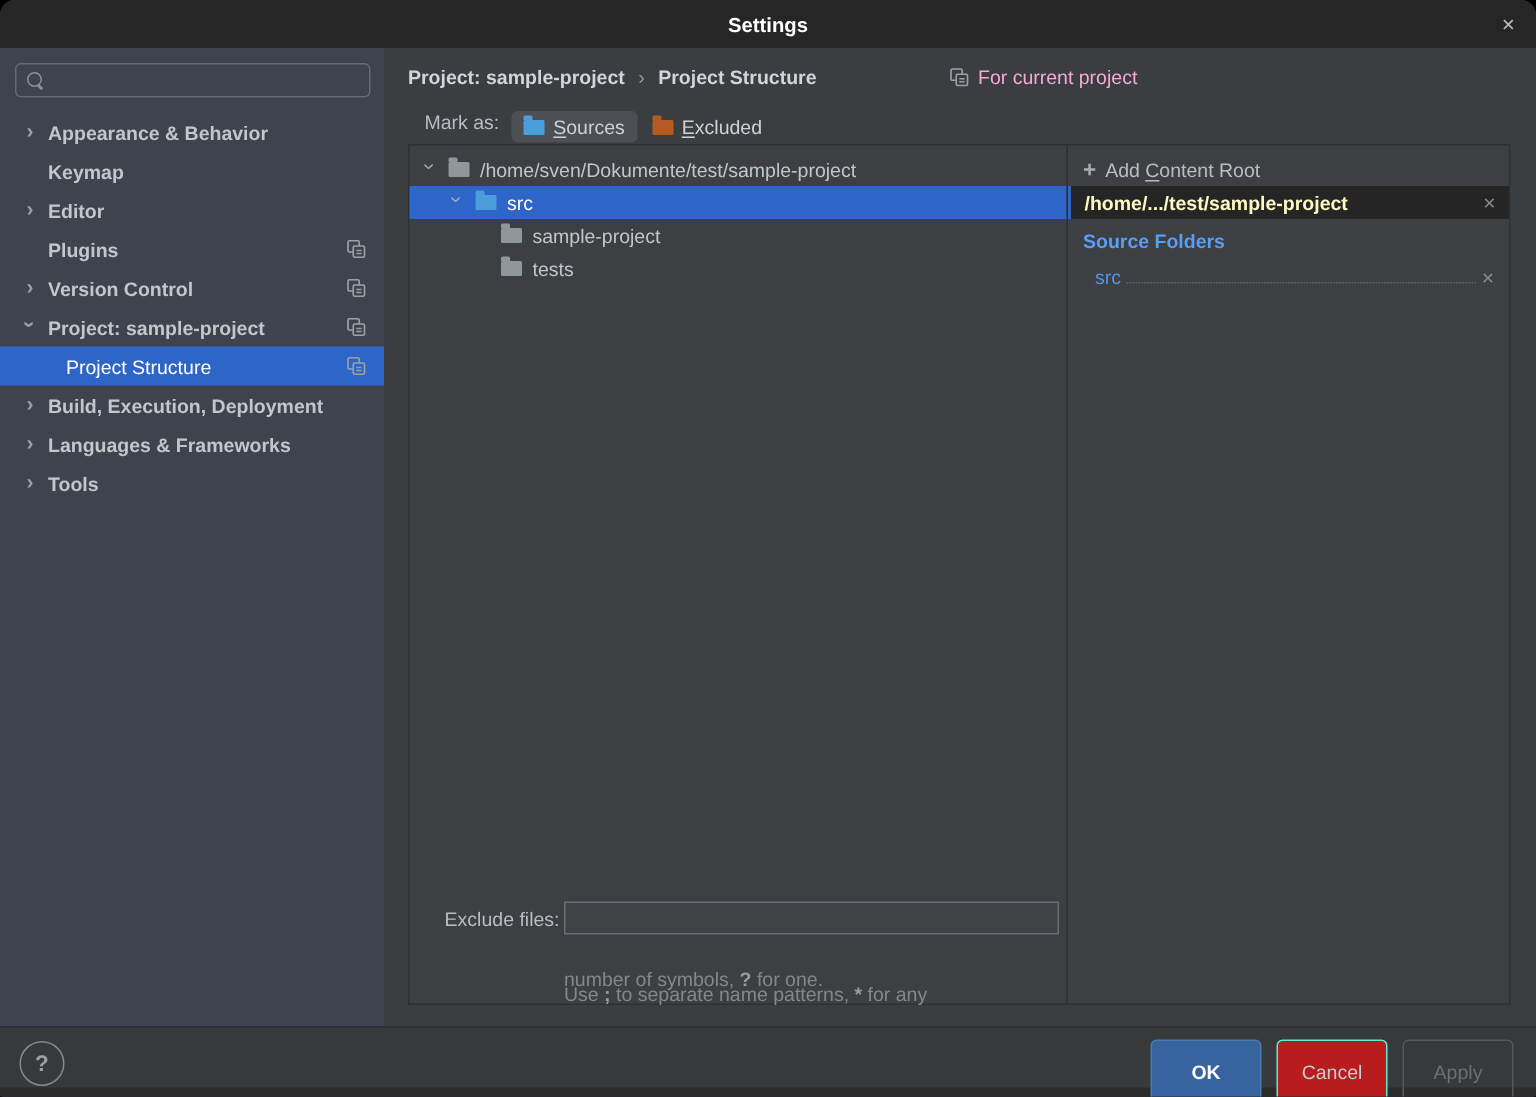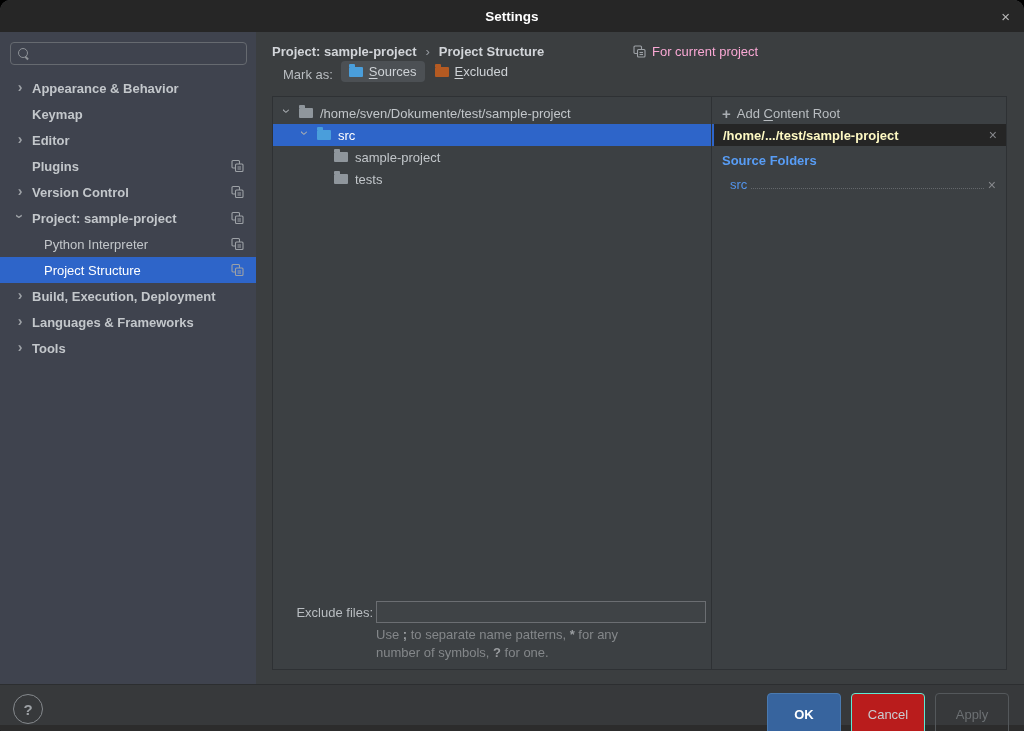--- a/index.html
+++ b/index.html
@@ -35,21 +35,21 @@
   .gearcopy { position:absolute; right:12px; top:50%; transform:translateY(-50%); width:13px; height:13px; }
   .gearcopy svg { display:block; }
 
   
   .content { position:absolute; left:256px; top:32px; width:768px; height:652px; background:#3b3e40; }
   .breadcrumb { position:absolute; left:16px; top:8px; height:22px; display:flex; align-items:center; gap:9px; }
   .breadcrumb .crumb { color:#d2d5d9; font-weight:bold; }
   .breadcrumb .sep { color:#95999e; font-size:13px; }
   .scope { position:absolute; left:377px; top:8px; height:22px; display:flex; align-items:center; gap:6px; color:#f9a8d4; }
 
-  .markas { position:absolute; left:27px; top:24px; height:26px; display:flex; align-items:flex-end; gap:8px; color:#b9bdc1; }
+  .markas { position:absolute; left:27px; top:42px; height:26px; display:flex; align-items:flex-start; gap:8px; color:#b9bdc1; }
   .btn-mark { display:flex; align-items:center; gap:6px; padding:3px 8px; border-radius:4px; color:#ced2d6; }
   .btn-mark.active { background:#4c5054; }
   .folder { position:relative; width:14px; height:10px; border-radius:1px; }
   .folder::before { content:""; position:absolute; top:-3px; left:0; width:6px; height:3px;
                     border-radius:1px 1px 0 0; background:inherit; }
   .f-blue { background:#4a9edb; }
   .f-orange { background:#b45a22; }
   .f-gray { background:#8f969c; }
   .u { text-decoration:underline; text-underline-offset:2px; }
 
@@ -75,21 +75,21 @@
   .sfrow { position:absolute; left:18px; top:77px; width:calc(100% - 28px); height:18px; display:flex; align-items:flex-end; }
   .sfrow .name { color:#5394ec; padding-right:2px; }
   .sfrow .leader { flex:1; border-bottom:1px dotted #63676b; margin:0 4px 3px 2px; }
 
   
   .excl-label { position:absolute; left:11px; top:508px; width:89px; text-align:right; color:#b9bdc1; }
   .excl-input { position:absolute; left:103px; top:504px; width:330px; height:22px; background:#3f4346;
                 border:1px solid #6b6e72; color:#d0d3d6; padding:0 5px; font-family:inherit; font-size:13px; }
   .hint { position:absolute; left:103px; color:#84878a; }
   .hint b { color:#9a9da0; }
-  .hint.l1 { top:530px; } .hint.l2 { top:548px; }
+  .hint.l1 { top:558px; } .hint.l2 { top:548px; }
 
   
   .footer { position:absolute; left:0; top:684px; width:100%; height:47px; background:#37393b;
             border-top:1px solid #2c2e30; border-bottom:6px solid #2c2c2c; }
   .helpbtn { position:absolute; left:13px; top:9px; width:30px; height:30px; border-radius:50%;
              border:1.5px solid #85898d; color:#9da1a5; display:flex; align-items:center; justify-content:center;
              font-weight:bold; font-size:15px; }
   .btnrow { position:absolute; right:15px; top:8px; display:flex; gap:10px; }
   .btn { min-width:74px; height:42px; border-radius:4px; display:flex; align-items:center; justify-content:center;
          font-size:13px; padding:0 12px; }
@@ -148,33 +148,20 @@
                 <rect x="4.5" y="4.5" width="7.5" height="7.5" rx="1" fill="#3f434e"></rect>
                 <line x1="6.5" y1="7.5" x2="10" y2="7.5"></line>
                 <line x1="6.5" y1="9.5" x2="10" y2="9.5"></line>
               </g>
             </svg>
         </span>
       </div>
       <div class="mi bold">
         <span class="chev exp"></span>
         <span>Project: sample-project</span>
-        <span class="gearcopy">
-          <svg width="13" height="13" viewBox="0 0 13 13">
-              <g class="icon-copycfg">
-                <rect x="1" y="1" width="7.5" height="7.5" rx="1"></rect>
-                <rect x="4.5" y="4.5" width="7.5" height="7.5" rx="1" fill="#3f434e"></rect>
-                <line x1="6.5" y1="7.5" x2="10" y2="7.5"></line>
-                <line x1="6.5" y1="9.5" x2="10" y2="9.5"></line>
-              </g>
-            </svg>
-        </span>
-      </div>
-      <div class="mi sub">
-        <span>Python Interpreter</span>
         <span class="gearcopy">
           <svg width="13" height="13" viewBox="0 0 13 13">
               <g class="icon-copycfg">
                 <rect x="1" y="1" width="7.5" height="7.5" rx="1"></rect>
                 <rect x="4.5" y="4.5" width="7.5" height="7.5" rx="1" fill="#3f434e"></rect>
                 <line x1="6.5" y1="7.5" x2="10" y2="7.5"></line>
                 <line x1="6.5" y1="9.5" x2="10" y2="9.5"></line>
               </g>
             </svg>
         </span>

